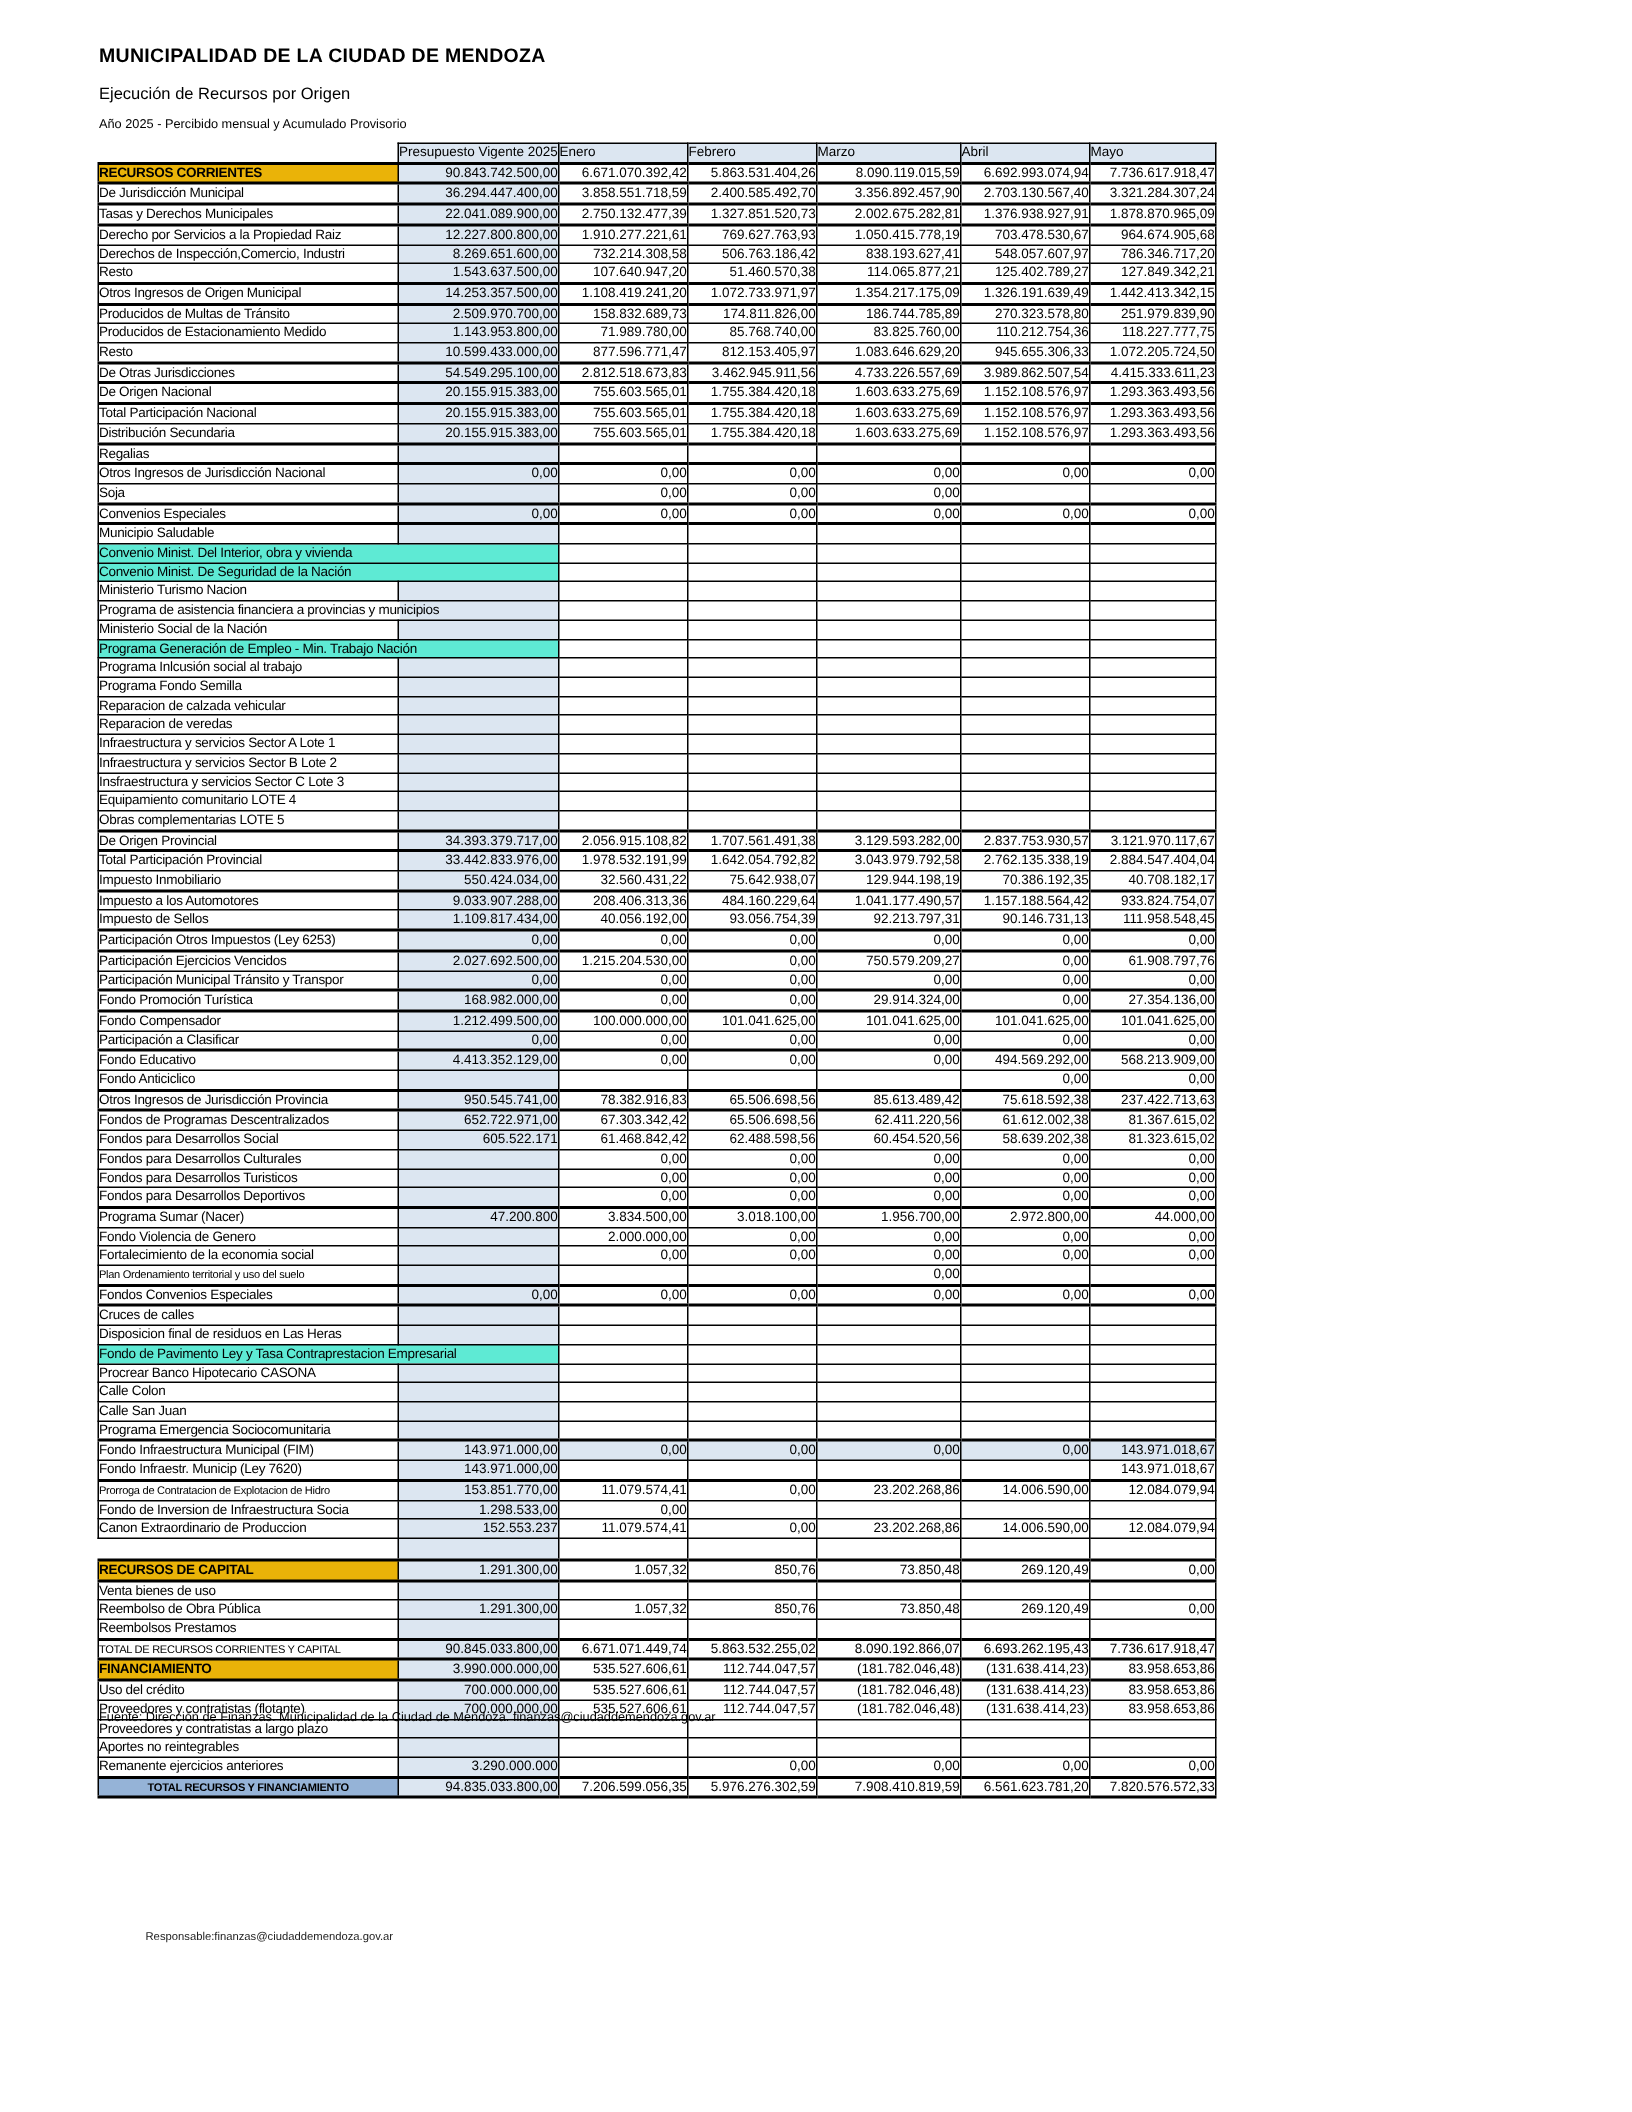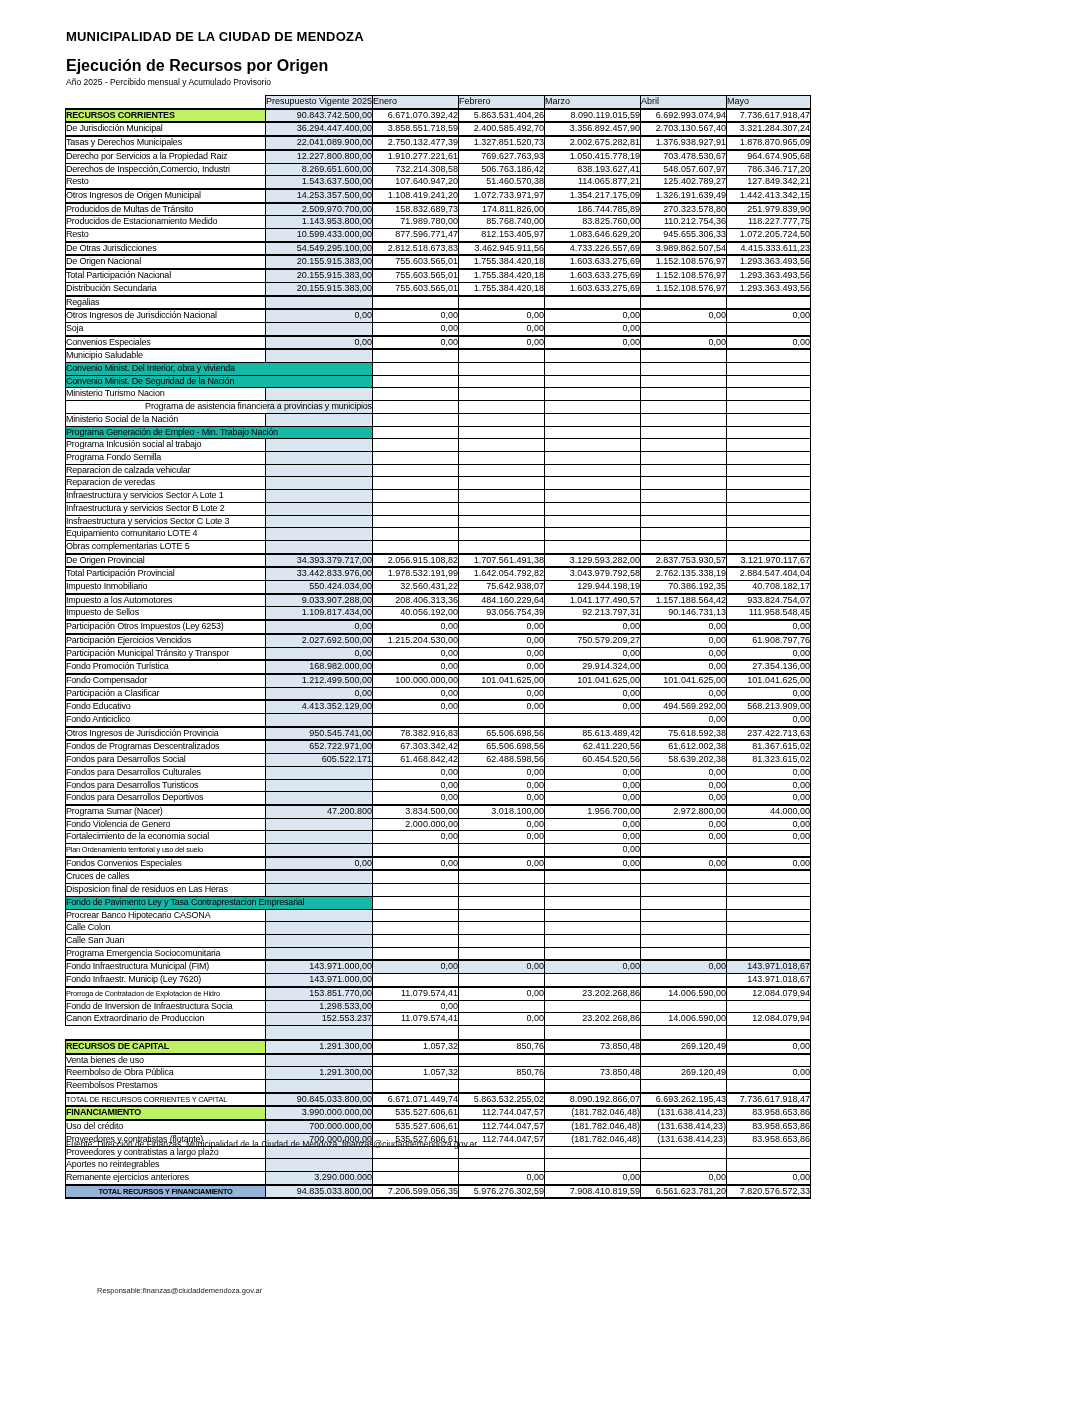--- a/index.html
+++ b/index.html
@@ -1,31 +1,31 @@
 <!DOCTYPE html>
 <html><head>
 <meta charset="utf-8">
 <style>
   html,body{margin:0;padding:0;background:#fff;}
   body{width:1088px;height:1408px;position:relative;font-family:"Liberation Sans",sans-serif;color:#000;}
   .hdr-title{position:absolute;left:66px;top:29px;font-size:13px;font-weight:bold;letter-spacing:0.2px;}
-  .hdr-sub{position:absolute;left:66px;top:57px;font-size:16px;font-weight:bold;}
+  .hdr-sub{position:absolute;left:66px;top:57px;font-size:11px;font-weight:normal;}
   .hdr-note{position:absolute;left:66px;top:77px;font-size:8.5px;}
   table.rpt{position:absolute;left:65px;top:95px;border-collapse:collapse;table-layout:fixed;}
   table.rpt td{border:1px solid #000;font-size:9px;height:11.7px;line-height:11.7px;padding:0;white-space:nowrap;overflow:visible;vertical-align:middle;}
   thead td{background:#DCE6F1;text-align:left;font-size:9.5px;height:33px;line-height:11px;white-space:normal;vertical-align:middle;border-top:2px solid #000;border-bottom:2px solid #000;}
   thead td.corner{border:none;background:#fff;}
   td.lbl{text-align:left;padding-left:2px;letter-spacing:-0.2px;}
   td.num{text-align:right;padding-right:3px;}
   td.presup{background:#DCE6F1;}
   td.mshade{background:#DCE6F1;}
-  td.widecell{background:#14b8a6;}
-  td.widecell.gshade{background:linear-gradient(to right,#fff 200px,#DCE6F1 200px);text-align:right;}
+  td.widecell{background:#5eead4;}
+  td.widecell.gshade{background:linear-gradient(to right,#fff 200px,#DCE6F1 200px);}
   tr.sec td{border-top:2px solid #000;border-bottom:2px solid #000;}
-  tr.sec td.lbl{background:#bef264;font-weight:bold;}
+  tr.sec td.lbl{background:#eab308;font-weight:bold;}
   tr.sec2 td{border-top:2px solid #000;border-bottom:2px solid #000;}
   tr.sec2 td.lbl{background:#95B3D7;font-weight:bold;font-size:7.4px;text-align:center;}
   tr.tot td{border-top:2px solid #000;border-bottom:2px solid #000;}
   tr.tot td.lbl{font-size:7.4px;}
   tr.thick td{border-top-width:2px;}
   td.lbl.smalllbl{font-size:7.4px;}
   tr.spacer td{height:13px;}
   tr.spacer td.nob{border:none;}
   .foot1{position:absolute;left:66px;top:1139px;font-size:8.5px;}
   .foot2{position:absolute;left:66px;top:1286px;font-size:7.5px;color:#222;padding-left:31px;}

